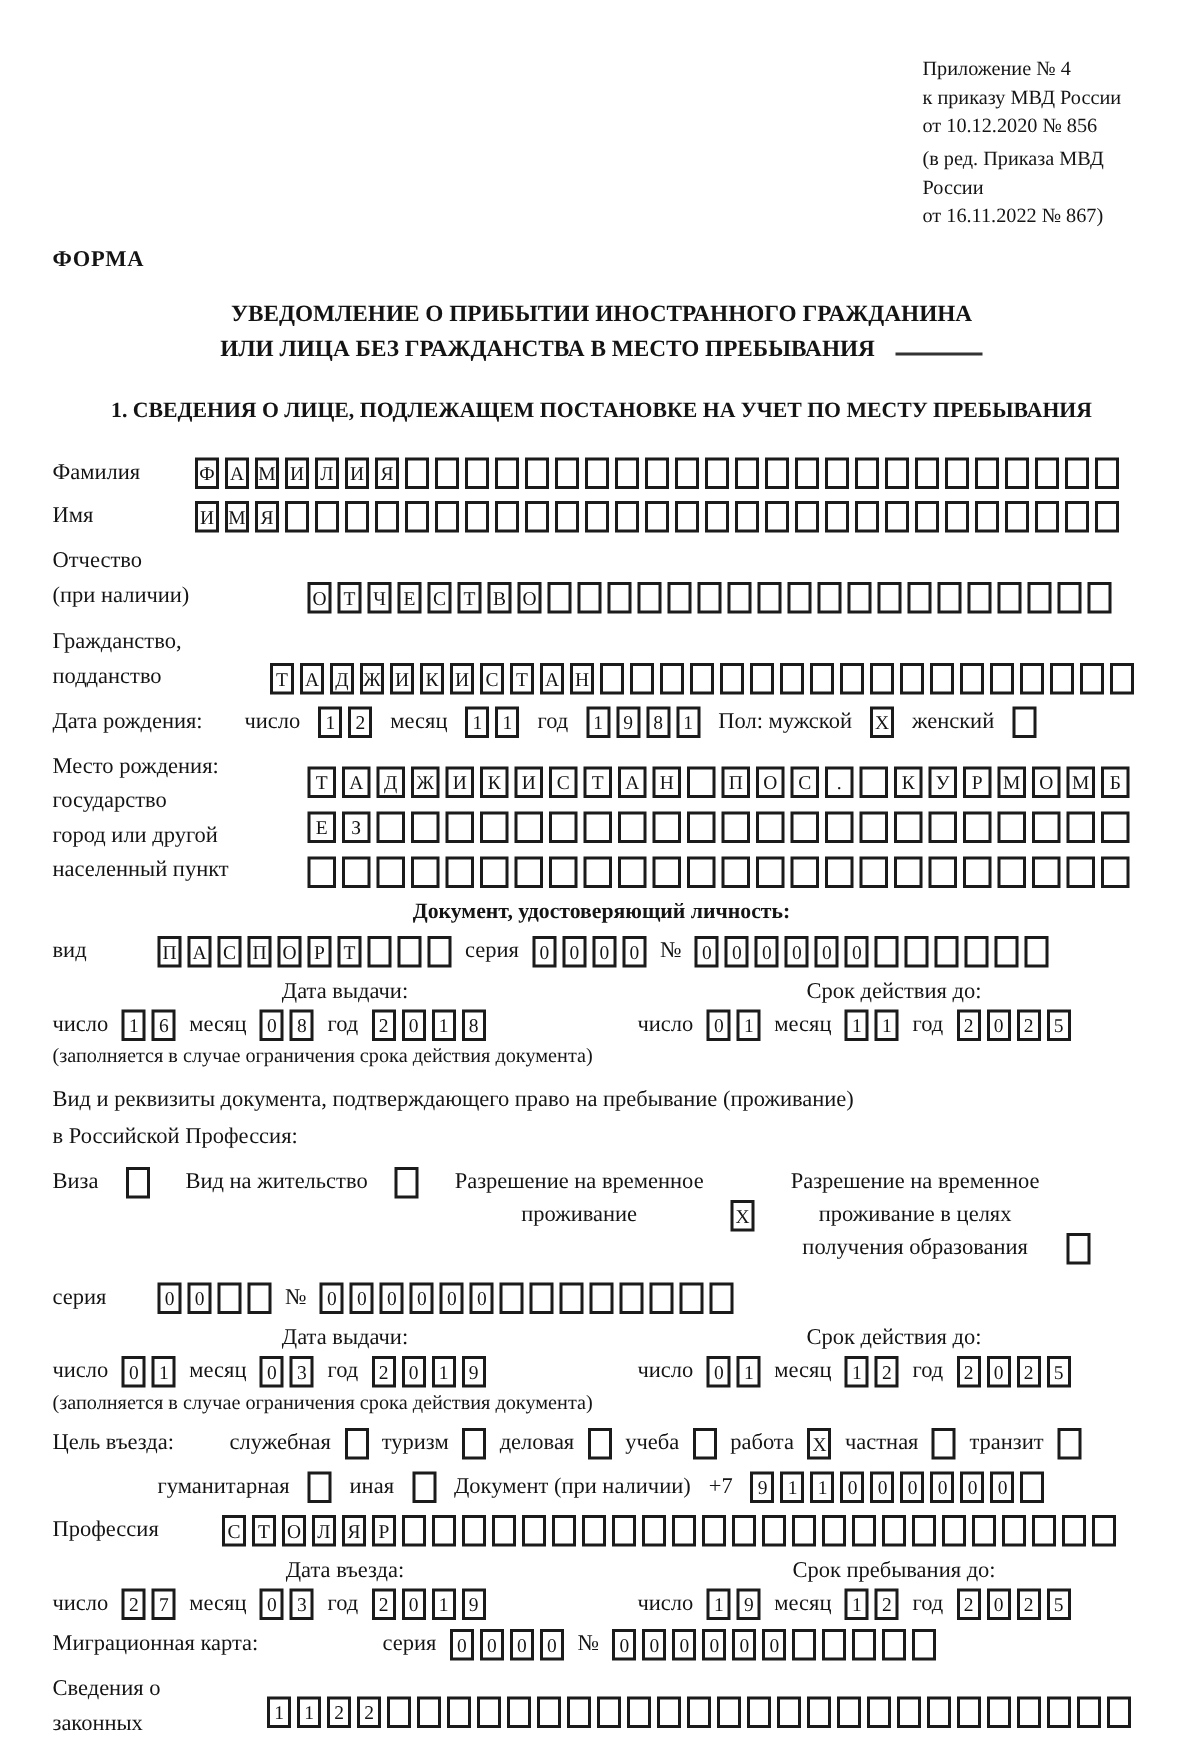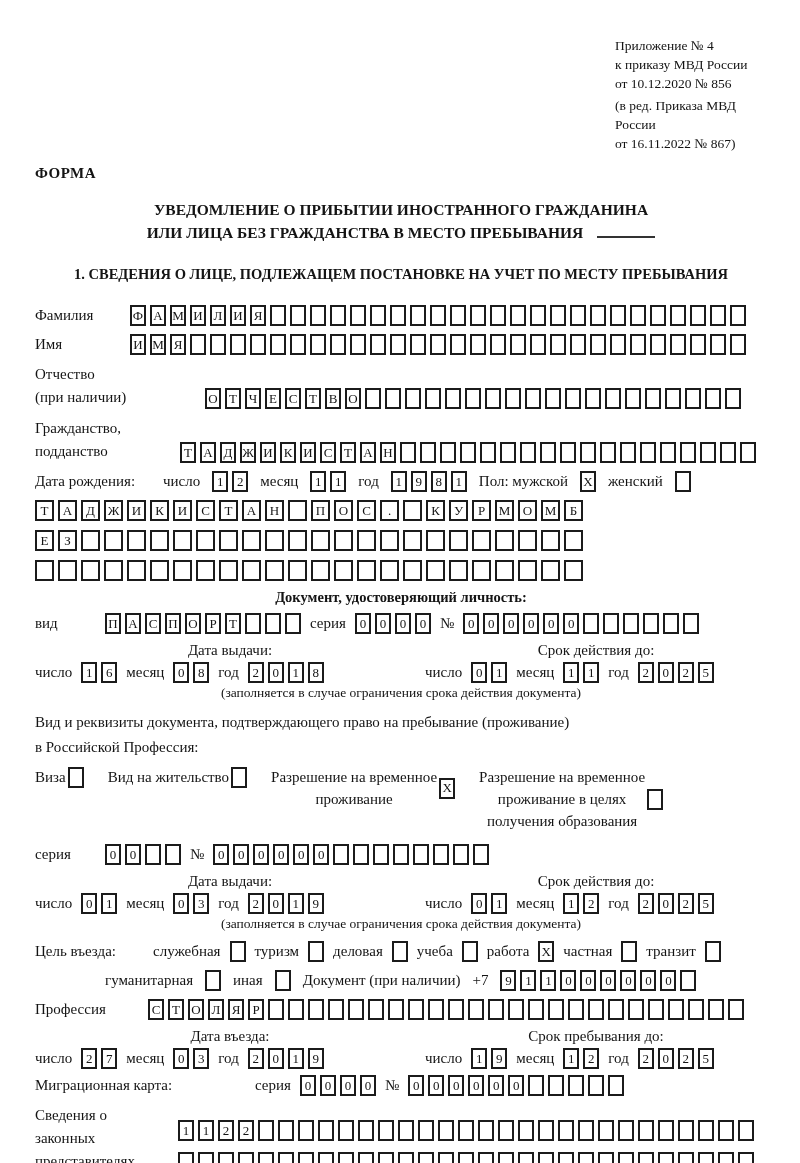--- a/index.html
+++ b/index.html
@@ -34,27 +34,27 @@
   .groups { display:inline-flex; align-items:center; gap:9px; flex-wrap:nowrap; }
   .g12 { gap:12px; }
   .glabel { font-size:15px; white-space:nowrap; line-height:21px; }
 
   .center-bold { text-align:center; font-weight:bold; font-size:14.5px; margin:4px 0 7px; }
 
   
   .dates-head { display:grid; grid-template-columns:390px 1fr; font-size:15px; margin-top:2px; }
   .dates-head .h { text-align:center; }
   .dates-row { display:grid; grid-template-columns:390px 1fr; margin:3px 0 2px; }
-  .note { text-align:center; font-size:13.5px; margin-bottom:9px; }
+  .note { text-align:left; font-size:13.5px; margin-bottom:9px; }
 
   .para { font-size:15px; line-height:25px; }
 
   
   .opts { display:flex; align-items:flex-start; gap:24px; margin:6px 0 12px; }
-  .opt { display:flex; align-items:center; gap:2px; }
+  .opt { display:flex; align-items:flex-end; gap:18px; }
   .optlines { text-align:center; font-size:15px; line-height:22px; }
   .opt .cells { margin-top:0; }
 </style>
 </head>
 <body>
 
 <div class="page">
 
   <div class="appendix">
       <div class="ln">Приложение № 4</div>
@@ -247,20 +247,26 @@
           <span class="cell">X</span>
         </span>
         <span class="glabel">женский</span>
         <span class="cells">
           <span class="cell"></span>
         </span>
       </div>
   </div>
 
   <div class="row">
+    <div class="rlabel w170">
+        <div class="ln">Место рождения:</div>
+        <div class="ln">государство</div>
+        <div class="ln">город или другой</div>
+        <div class="ln">населенный пункт</div>
+      </div>
     <div class="boxcol">
       <div class="cells wide">
           <span class="cell">Т</span>
           <span class="cell">А</span>
           <span class="cell">Д</span>
           <span class="cell">Ж</span>
           <span class="cell">И</span>
           <span class="cell">К</span>
           <span class="cell">И</span>
           <span class="cell">С</span>

